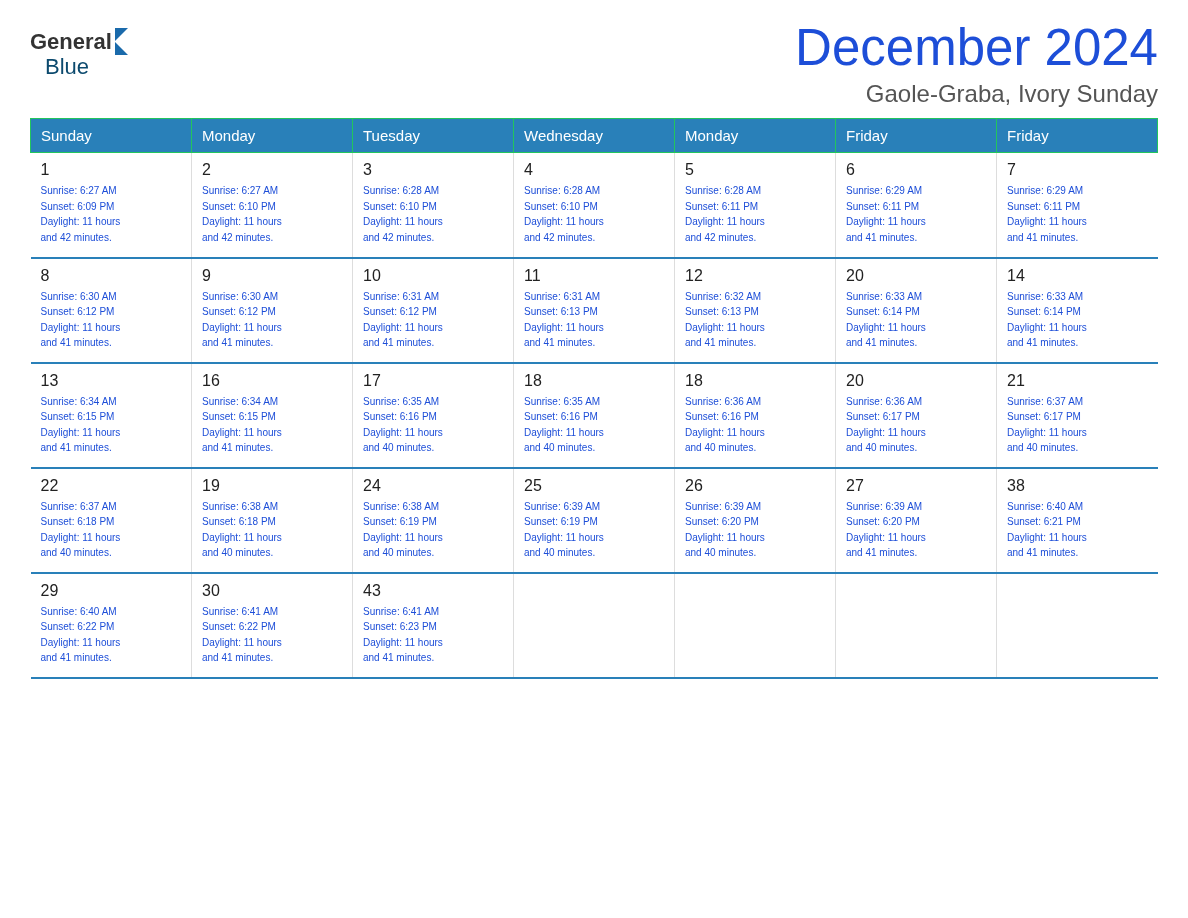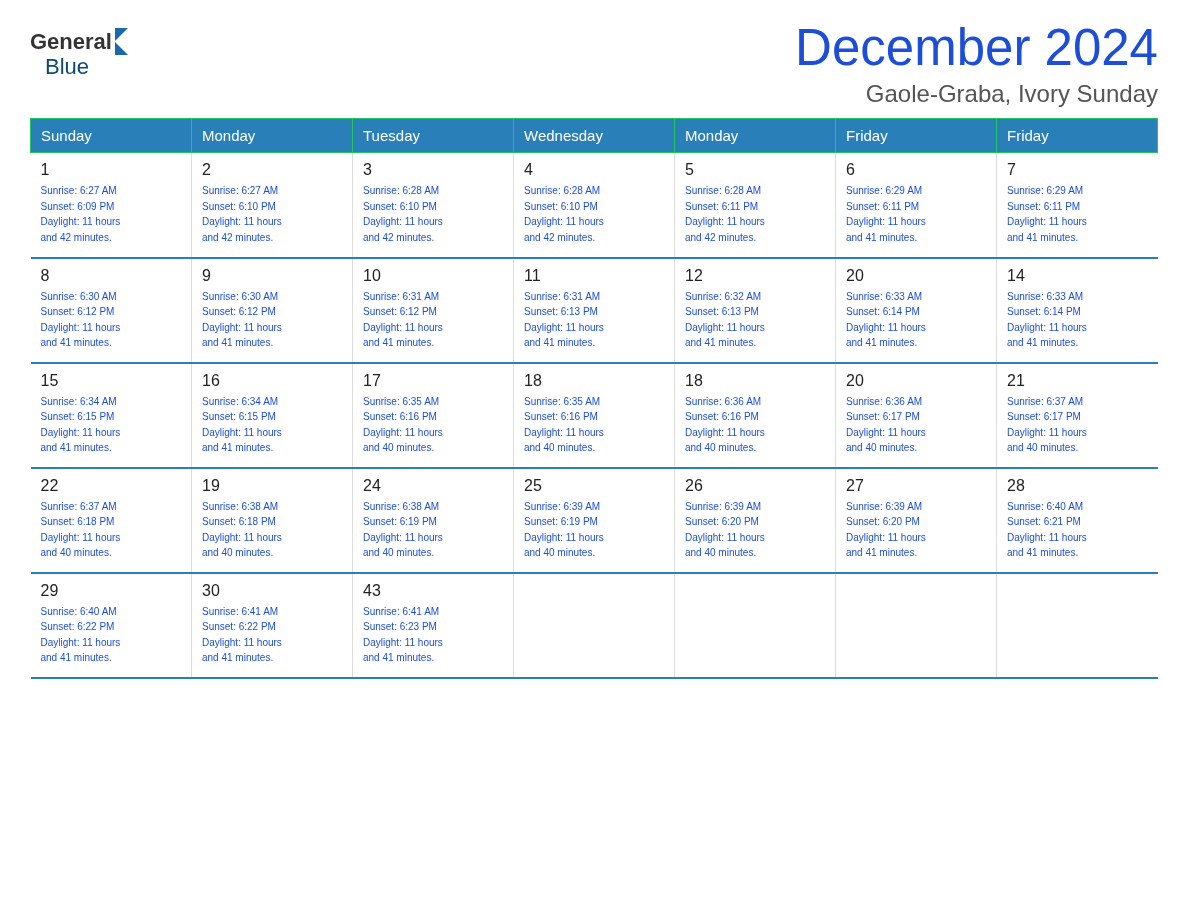--- a/index.html
+++ b/index.html
@@ -179,21 +179,21 @@
           <span class="day-num">20</span>
           <div class="day-info">Sunrise: 6:33 AM<br>Sunset: 6:14 PM<br>Daylight: 11 hours<br>and 41 minutes.</div>
         </td>
         <td>
           <span class="day-num">14</span>
           <div class="day-info">Sunrise: 6:33 AM<br>Sunset: 6:14 PM<br>Daylight: 11 hours<br>and 41 minutes.</div>
         </td>
       </tr>
       <tr>
         <td>
-          <span class="day-num">15</span>
+          <span class="day-num">13</span>
           <div class="day-info">Sunrise: 6:34 AM<br>Sunset: 6:15 PM<br>Daylight: 11 hours<br>and 41 minutes.</div>
         </td>
         <td>
           <span class="day-num">16</span>
           <div class="day-info">Sunrise: 6:34 AM<br>Sunset: 6:15 PM<br>Daylight: 11 hours<br>and 41 minutes.</div>
         </td>
         <td>
           <span class="day-num">17</span>
           <div class="day-info">Sunrise: 6:35 AM<br>Sunset: 6:16 PM<br>Daylight: 11 hours<br>and 40 minutes.</div>
         </td>
@@ -233,21 +233,21 @@
         </td>
         <td>
           <span class="day-num">26</span>
           <div class="day-info">Sunrise: 6:39 AM<br>Sunset: 6:20 PM<br>Daylight: 11 hours<br>and 40 minutes.</div>
         </td>
         <td>
           <span class="day-num">27</span>
           <div class="day-info">Sunrise: 6:39 AM<br>Sunset: 6:20 PM<br>Daylight: 11 hours<br>and 41 minutes.</div>
         </td>
         <td>
-          <span class="day-num">28</span>
+          <span class="day-num">38</span>
           <div class="day-info">Sunrise: 6:40 AM<br>Sunset: 6:21 PM<br>Daylight: 11 hours<br>and 41 minutes.</div>
         </td>
       </tr>
       <tr>
         <td>
           <span class="day-num">29</span>
           <div class="day-info">Sunrise: 6:40 AM<br>Sunset: 6:22 PM<br>Daylight: 11 hours<br>and 41 minutes.</div>
         </td>
         <td>
           <span class="day-num">30</span>

